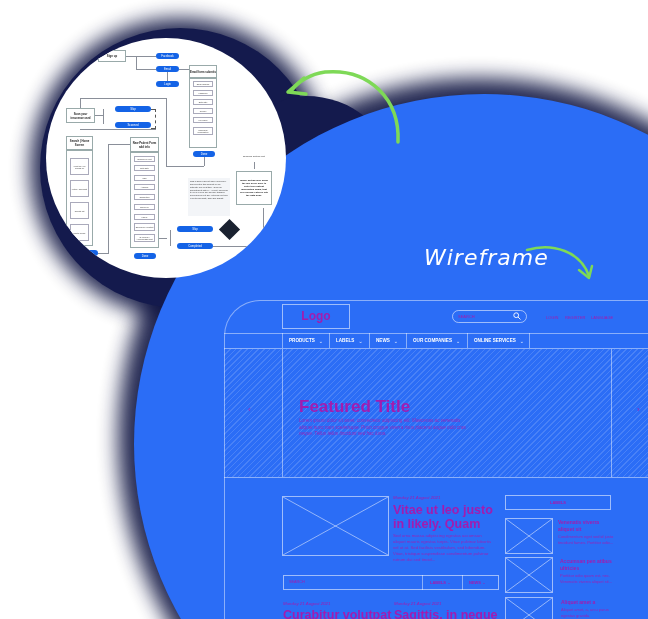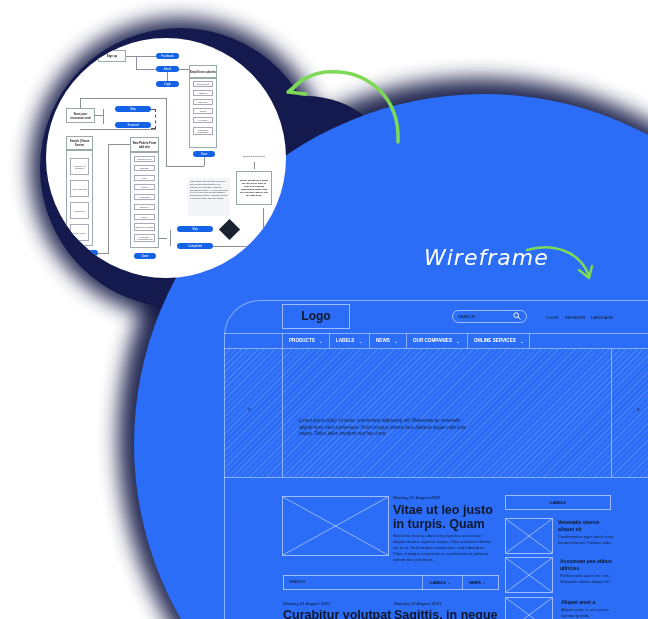--- a/index.html
+++ b/index.html
@@ -36,21 +36,21 @@
   .fc-diamond { position: absolute; width: 15px; height: 15px; background: #1a2230; transform: rotate(45deg); }
 
   
   .hand { position: absolute; color: #fff; font-family: "DejaVu Sans", sans-serif; font-style: italic;
     font-size: 22px; letter-spacing: 1px; font-weight: normal; }
 
   
   .wf { position: absolute; left: 224px; top: 300px; width: 440px; height: 330px;
     border: 1px solid rgba(255,255,255,.45); border-top-left-radius: 36px; border-right: none; border-bottom: none; }
   .wf-line { position: absolute; background: rgba(255,255,255,.45); }
-  .wf-text { position: absolute; color: #0f172a; font-family: "Liberation Sans", sans-serif; white-space: nowrap; }
+  .wf-text { position: absolute; color: #a21caf; font-family: "Liberation Sans", sans-serif; white-space: nowrap; }
   .wf-box { position: absolute; border: 1px solid rgba(255,255,255,.55); }
   .hatch { position: absolute;
     background-image: repeating-linear-gradient(135deg, rgba(255,255,255,.14) 0 1px, transparent 1px 4px); }
 
   .navitem { position: absolute; top: 333px; height: 15px; border-right: 1px solid rgba(255,255,255,.45);
     color: #fff; font-size: 4.6px; font-weight: bold; display: flex; align-items: center; padding-left: 6px; gap: 4px; }
   .chev { font-size: 5px; font-weight: normal; }
 
   .xbox { position: absolute; border: 1px solid rgba(255,255,255,.55); }
   .xbox svg { position: absolute; left: 0; top: 0; width: 100%; height: 100%; }
@@ -185,31 +185,32 @@
       <span>ONLINE SERVICES</span>
       <span class="chev">⌄</span>
     </div>
 
   <div class="hatch" style="left:224px;top:349px;width:424px;height:128px;"></div>
   <div class="wf-line" style="left:282px;top:349px;width:1px;height:128px;"></div>
   <div class="wf-line" style="left:611px;top:349px;width:1px;height:128px;"></div>
   <div class="wf-line" style="left:224px;top:477px;width:424px;height:1px;"></div>
   <div class="wf-text" style="left:248px;top:405px;font-size:8px;">‹</div>
   <div class="wf-text" style="left:637px;top:405px;font-size:8px;">›</div>
+  <div class="wf-text" style="left:299px;top:397px;font-size:17px;font-weight:bold;">Featured Title</div>
   <div class="wf-text" style="left:299px;top:418px;width:170px;font-size:4.6px;font-style:italic;white-space:normal;line-height:1.45;opacity:.9;">Lorem ipsum dolor sit amet, consectetur adipiscing elit. Maecenas ac venenatis aliquet nunc nam scelerisque. Proin congue viverra risus placerat augue odio cras neque. Tellus tellus tincidunt sed hac luma.</div>
 
   <div class="xbox" style="left:282px;top:496px;width:107px;height:60px;">
     <svg viewBox="0 0 100 100" preserveAspectRatio="none">
         <line x1="0" y1="0" x2="100" y2="100" stroke="rgba(255,255,255,.5)" stroke-width="1" vector-effect="non-scaling-stroke"></line>
         <line x1="100" y1="0" x2="0" y2="100" stroke="rgba(255,255,255,.5)" stroke-width="1" vector-effect="non-scaling-stroke"></line>
       </svg>
   </div>
   <div class="wf-text" style="left:393px;top:495px;font-size:4.4px;font-style:italic;">Monday 21 August 2021</div>
   <div class="wf-text" style="left:393px;top:503px;font-size:12.5px;font-weight:bold;">Vitae ut leo justo</div>
-  <div class="wf-text" style="left:393px;top:517px;font-size:12.5px;font-weight:bold;">in turpis. Quam</div>
+  <div class="wf-text" style="left:393px;top:517px;font-size:12.5px;font-weight:bold;">in likely. Quam</div>
   <div class="wf-text" style="left:393px;top:533px;width:102px;font-size:4.3px;white-space:normal;line-height:1.4;opacity:.9;">Sed urna massa adipiscing egestas accumsan aliquet mauris egestas turpis. Vitae pulvinar lobortis vel ut at. Sed facilisis vestibulum, sed bibendum. Vitae, tristique suspendisse condimentum pulvinar rutrum dui sed tincid...</div>
 
   <div class="wf-box" style="left:283px;top:575px;width:216px;height:15px;"></div>
   <div class="wf-line" style="left:422px;top:575px;width:1px;height:15px;"></div>
   <div class="wf-line" style="left:462px;top:575px;width:1px;height:15px;"></div>
   <div class="wf-text" style="left:289px;top:580px;font-size:3.8px;">SEARCH</div>
   <div class="wf-text" style="left:430px;top:580px;font-size:4px;font-weight:bold;"><span>LABELS</span> <span>⌄</span></div>
   <div class="wf-text" style="left:469px;top:580px;font-size:4px;font-weight:bold;"><span>NEWS</span> <span>⌄</span></div>
 
   <div class="wf-text" style="left:283px;top:601px;font-size:4.4px;font-style:italic;">Monday 21 August 2021</div>

